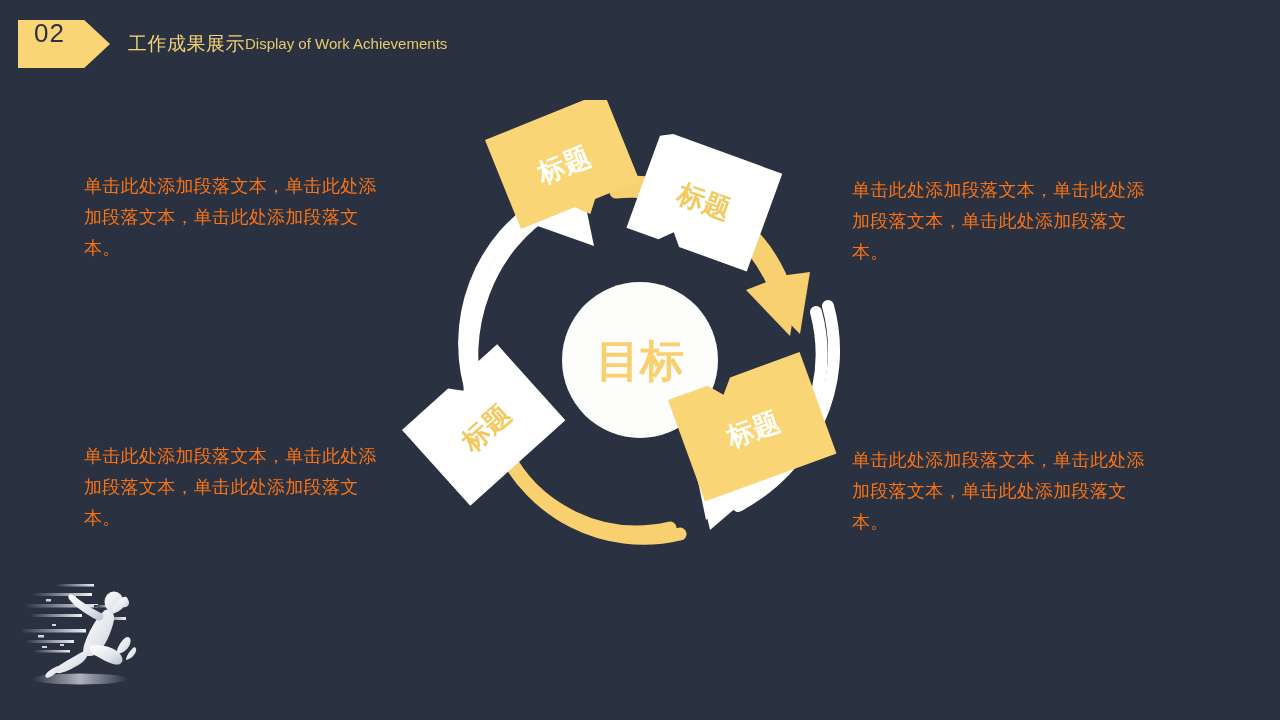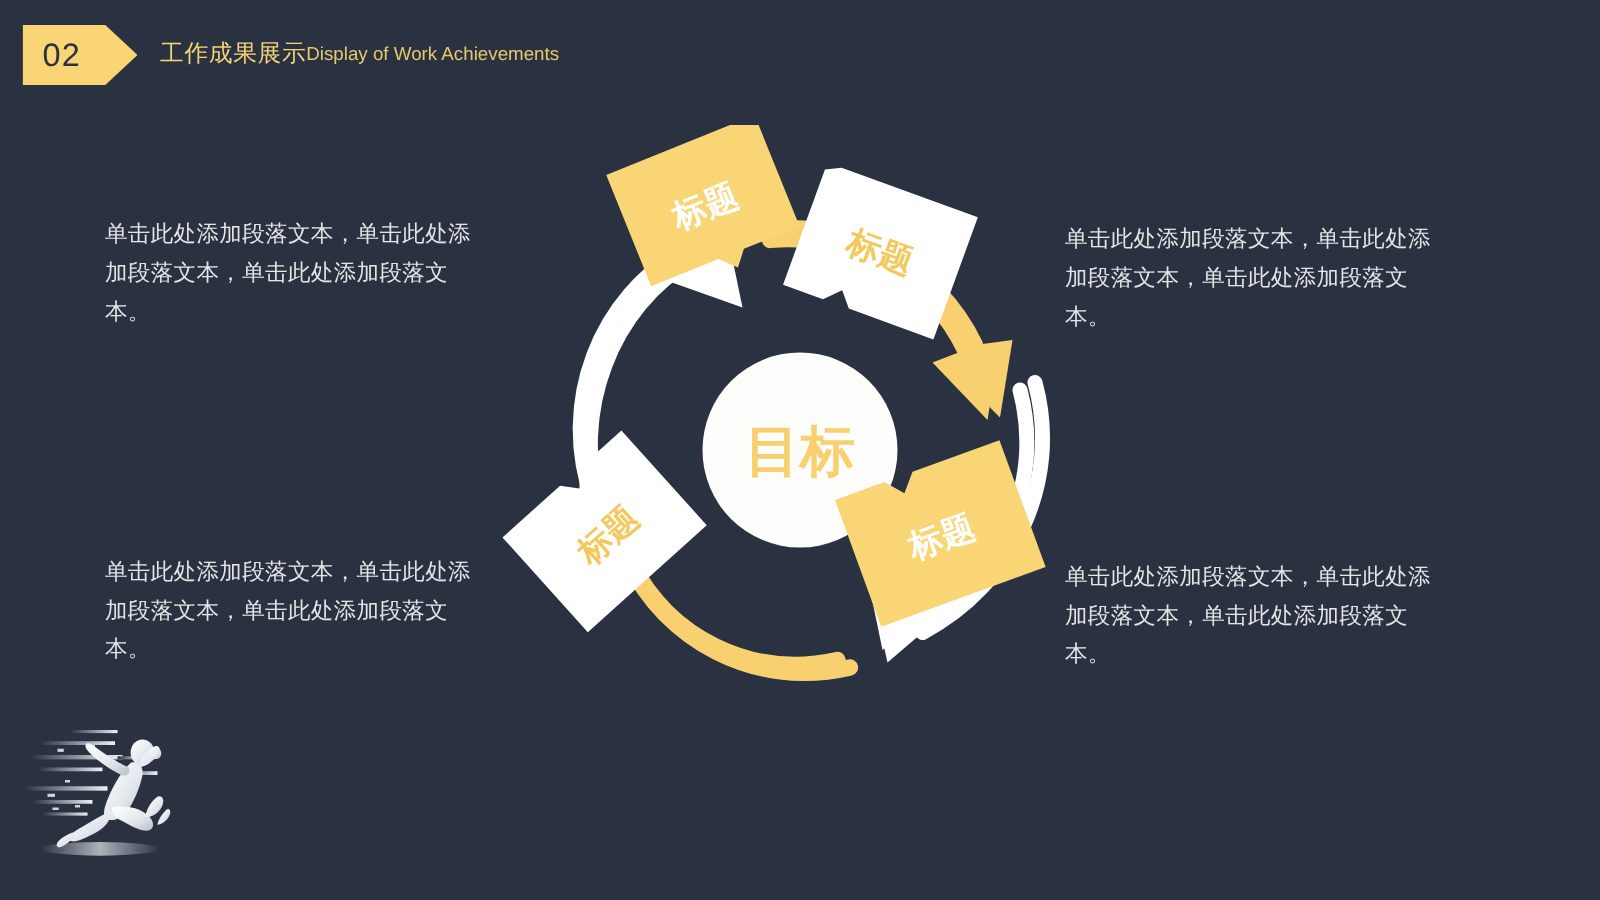--- a/index.html
+++ b/index.html
@@ -32,21 +32,20 @@
     top: 18px;
     height: 52px;
     display: flex;
     align-items: center;
   }
   #badge {
     position: relative;
     width: 92px;
     height: 48px;
     display: flex;
-    align-items: center;
     justify-content: flex-start;
     box-sizing: border-box;
     padding-left: 16px;
     background: #f9d575;
     clip-path: polygon(0 0, 72% 0, 100% 50%, 72% 100%, 0 100%);
   }
   #badge .num {
     font-size: 26px;
     color: #2a3242;
     font-family: "Liberation Sans", sans-serif;
@@ -71,24 +70,24 @@
     color: #e6c96c;
     line-height: 1.3;
     margin-top: 2px;
     font-family: "Liberation Sans", sans-serif;
   }
 
   
   .para {
     position: absolute;
     width: 310px;
-    color: #e5e5e5;
+    color: #f97316;
     font-size: 18px;
     line-height: 31px;
-    font-family: Liberation Serif, serif;
+    font-family: Liberation Mono, monospace;
     letter-spacing: 0.3px;
   }
   #para-tl { left: 84px;  top: 172px; text-align: left; }
   #para-bl { left: 84px;  top: 442px; text-align: left; }
   #para-tr { left: 852px; top: 176px; text-align: left; }
   #para-br { left: 852px; top: 446px; text-align: left; }
 
   
   #diagram {
     position: absolute;

